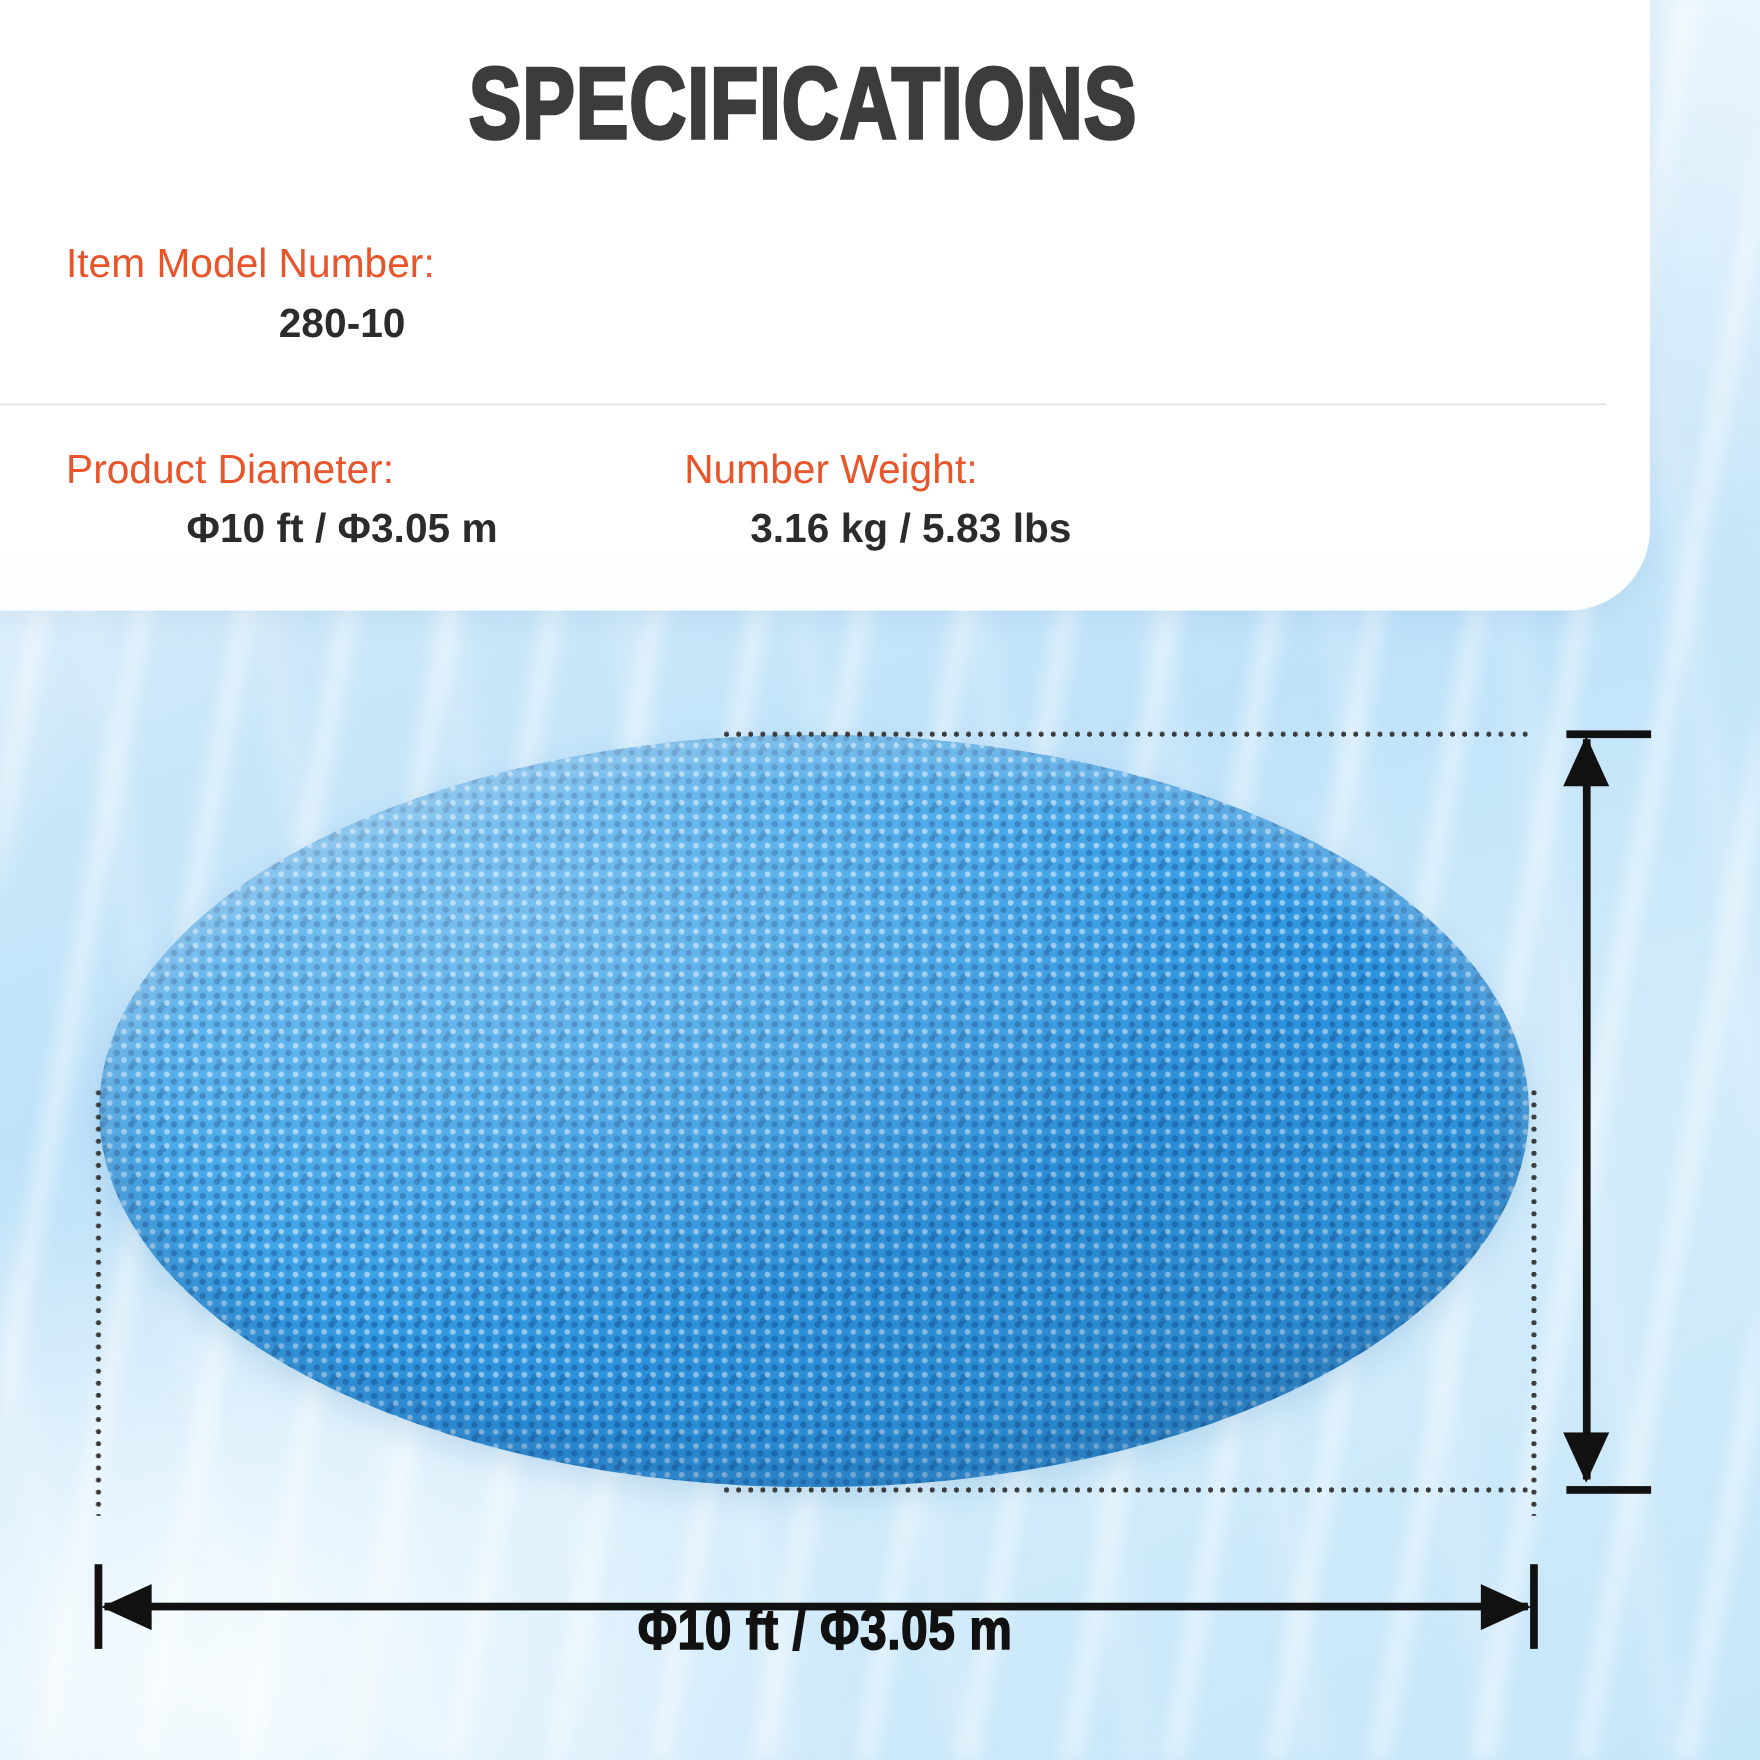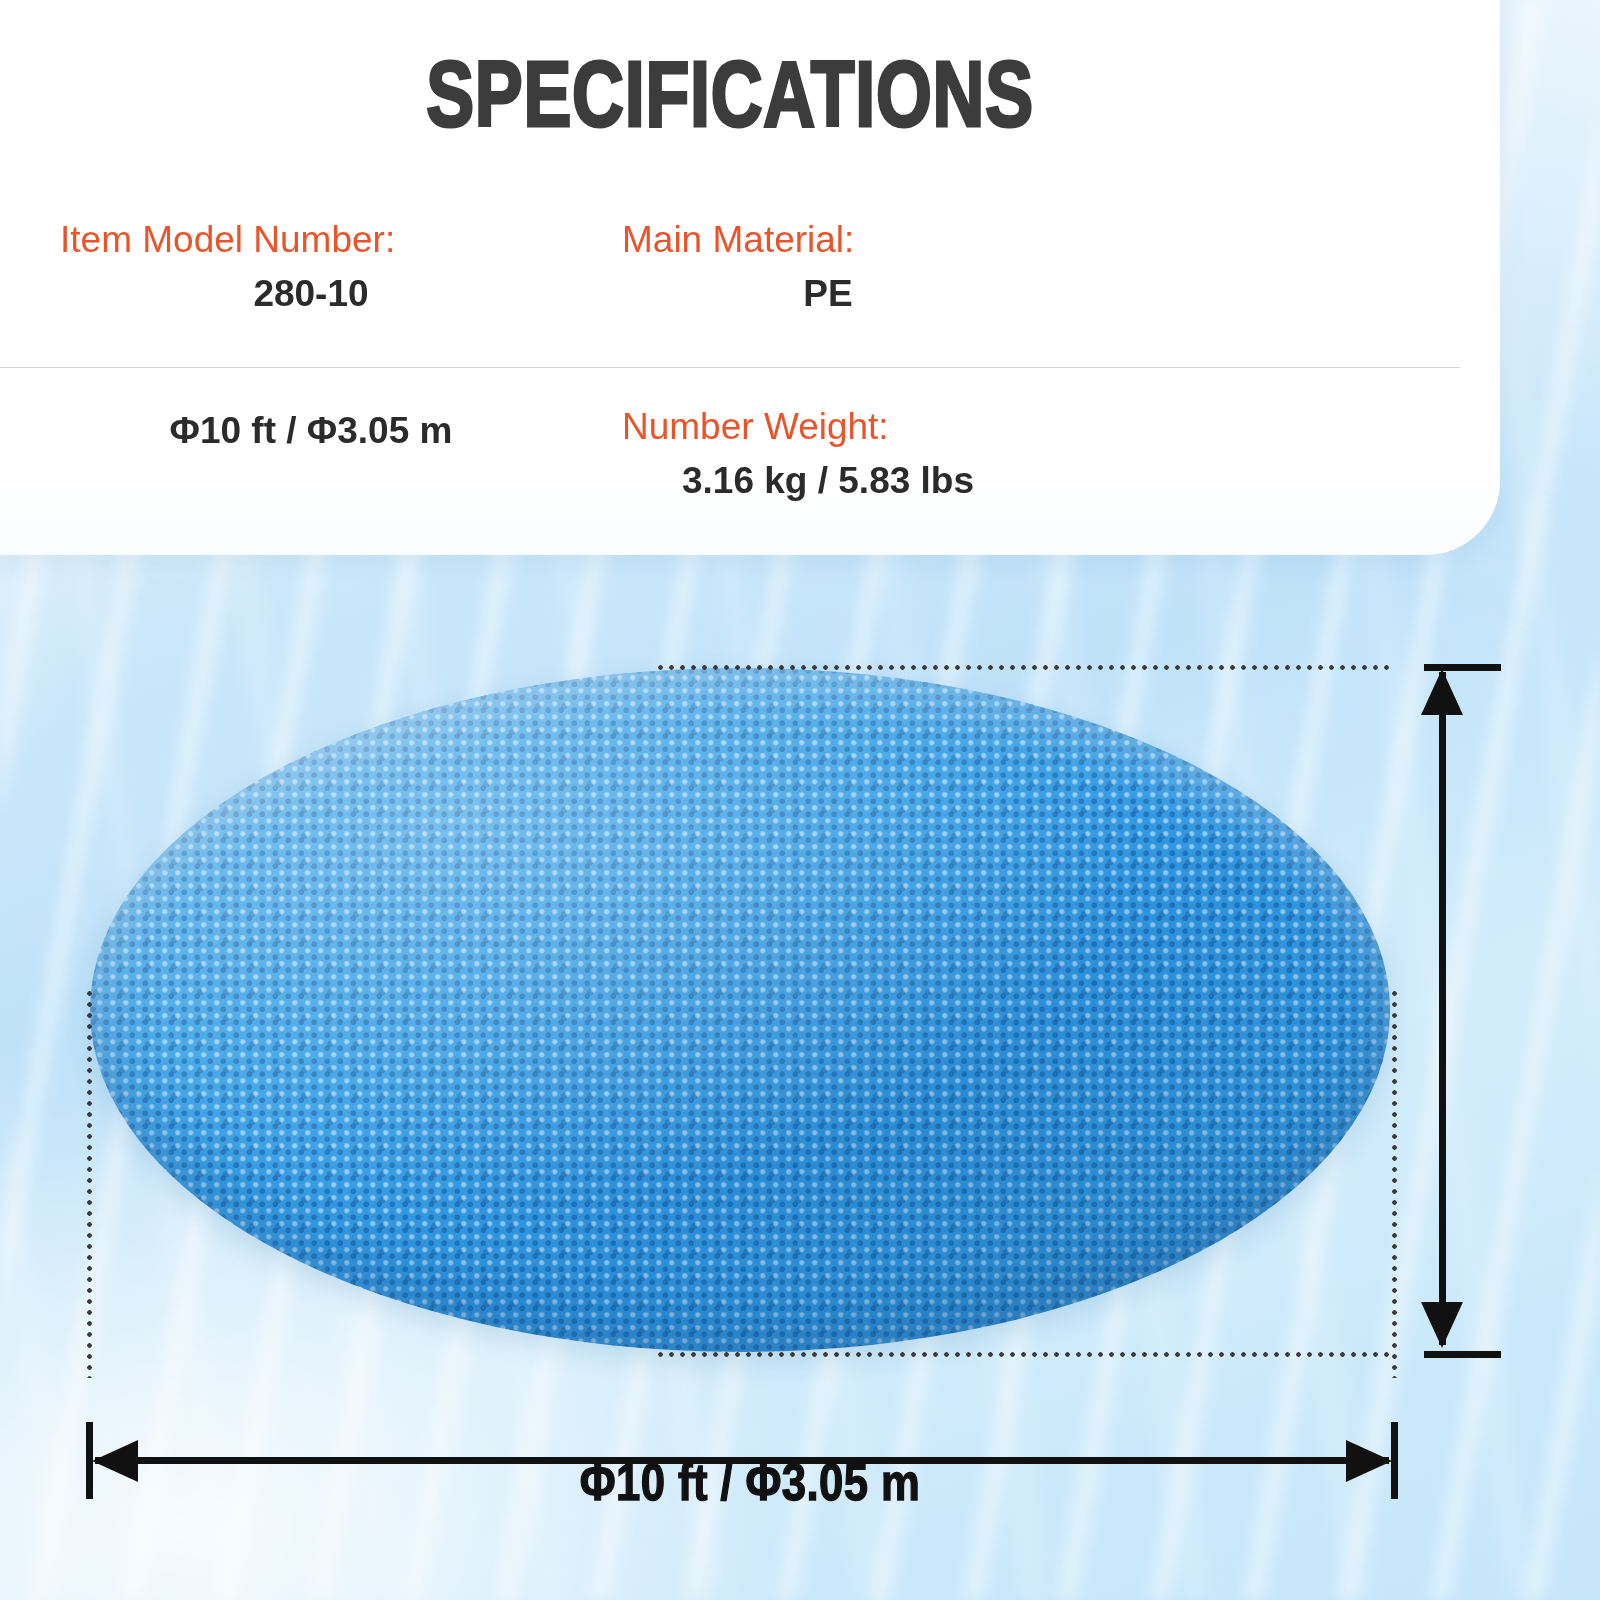--- a/index.html
+++ b/index.html
@@ -56,21 +56,21 @@
     color:#3c3c3c;
     font-family:"Liberation Sans","DejaVu Sans",sans-serif;
     font-weight:700;font-size:92px;line-height:92px;
     letter-spacing:1px;
     transform:scaleX(.78);transform-origin:50% 50%;
     -webkit-text-stroke:3.2px #3c3c3c;
   }
 
   .specgrid{position:absolute;left:40px;top:255px;width:1460px;}
   .specrow{display:flex;align-items:flex-start;}
-  .specrow.r1{height:152px;}
+  .specrow.r1{height:152px;flex-direction:column;}
   .specrow.r2{height:150px;padding-top:34px;}
   .divider{height:1px;background:#d2d2d2;margin:0 0 0 0;width:1460px;}
   .cell{box-sizing:border-box;padding-left:60px;}
   .cell.c1{width:562px;}
   .cell.c2{width:472px;}
   .cell.c3{width:426px;}
   .lbl{color:#e8552a;font-size:37px;line-height:50px;font-weight:400;white-space:nowrap;}
   .val{color:#2b2b2b;font-size:37px;line-height:50px;font-weight:700;margin-top:4px;white-space:nowrap;text-align:center;}
 
   
@@ -157,32 +157,29 @@
 <div id="card">
   <div id="title">SPECIFICATIONS</div>
 
   <div class="specgrid">
 
     <div class="specrow r1">
       <div class="cell c1">
         <div class="lbl">Item Model Number:</div>
         <div class="val">280-10</div>
       </div>
-      <div class="cell c2">
-        <div class="lbl">Main Material:</div>
-        <div class="val">PE</div>
-      </div>
       <div class="cell c3">
       </div>
     </div>
 
     <div class="divider"></div>
 
     <div class="specrow r2">
       <div class="cell c1">
+        <div class="lbl">Product Diameter:</div>
         <div class="val">Φ10 ft / Φ3.05 m</div>
       </div>
       <div class="cell c2">
         <div class="lbl">Number Weight:</div>
         <div class="val">3.16 kg / 5.83 lbs</div>
       </div>
       <div class="cell c3"></div>
     </div>
 
   </div>

